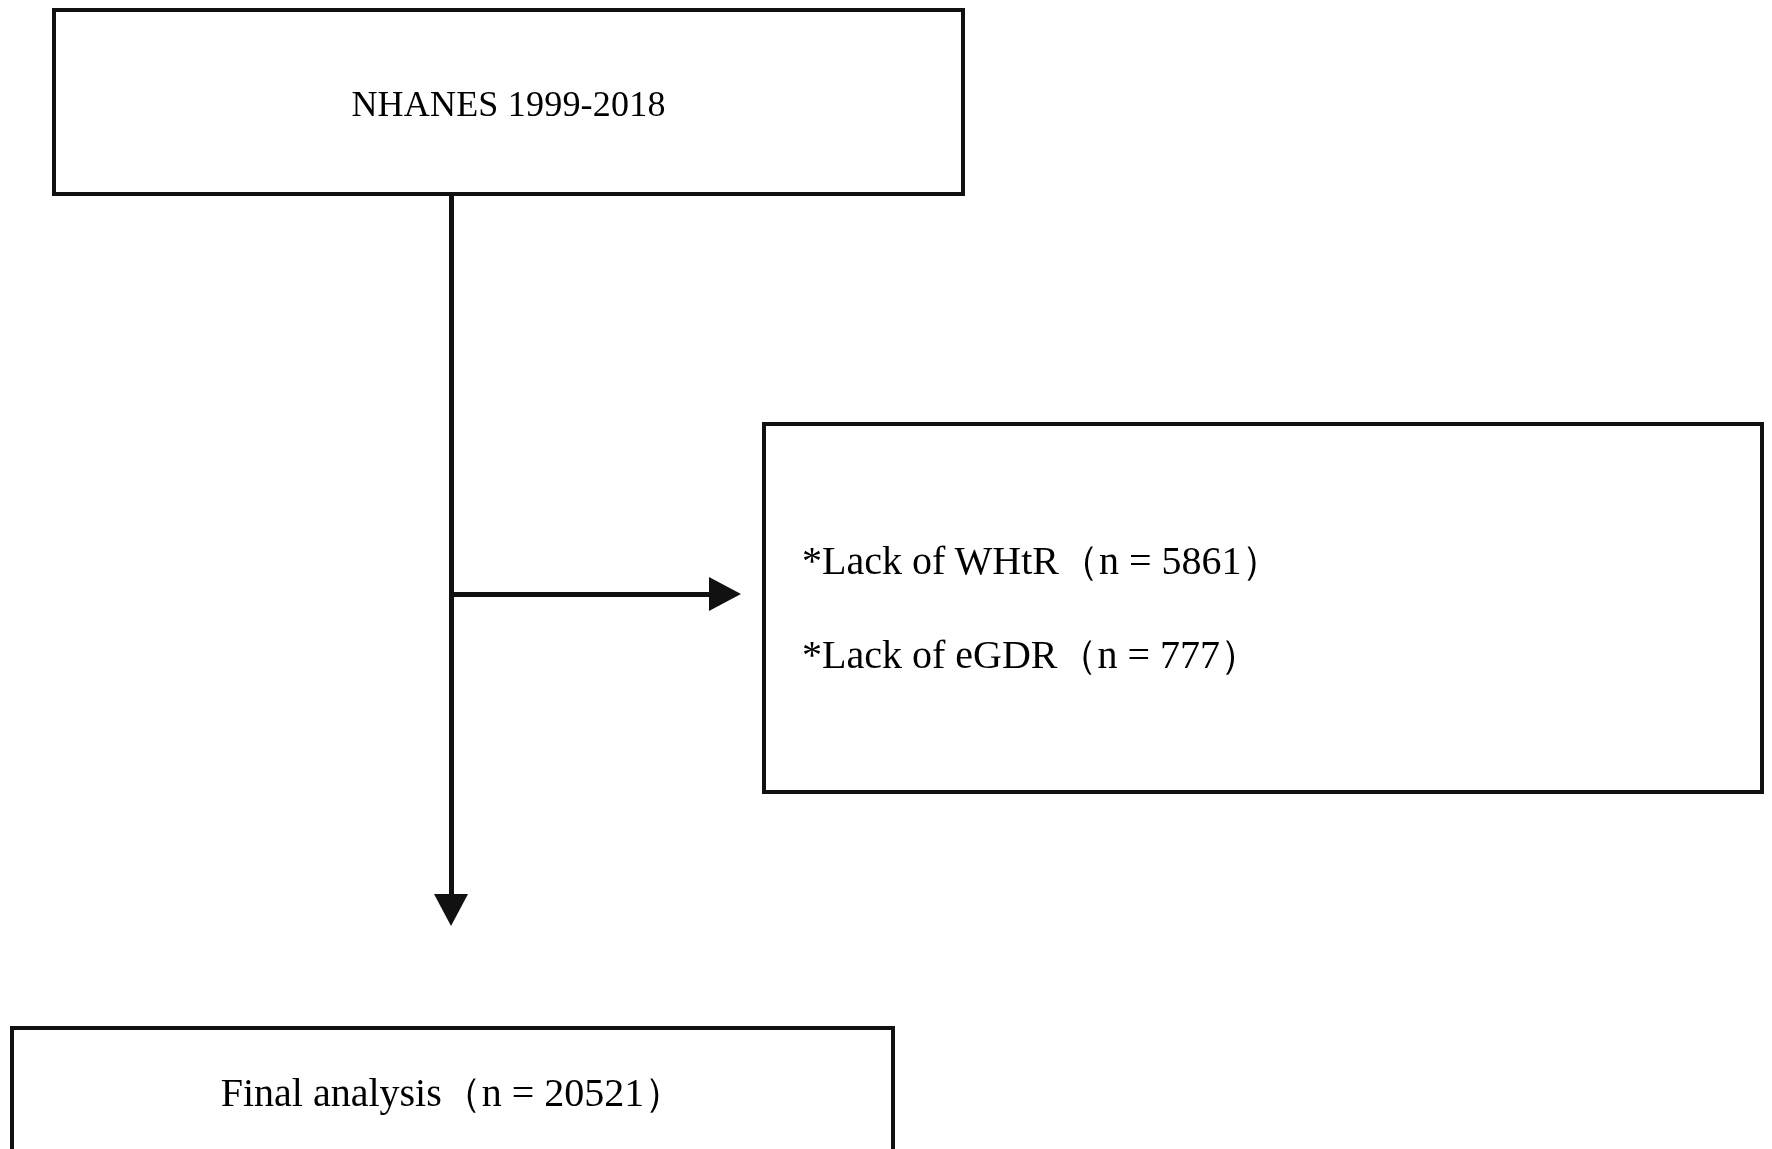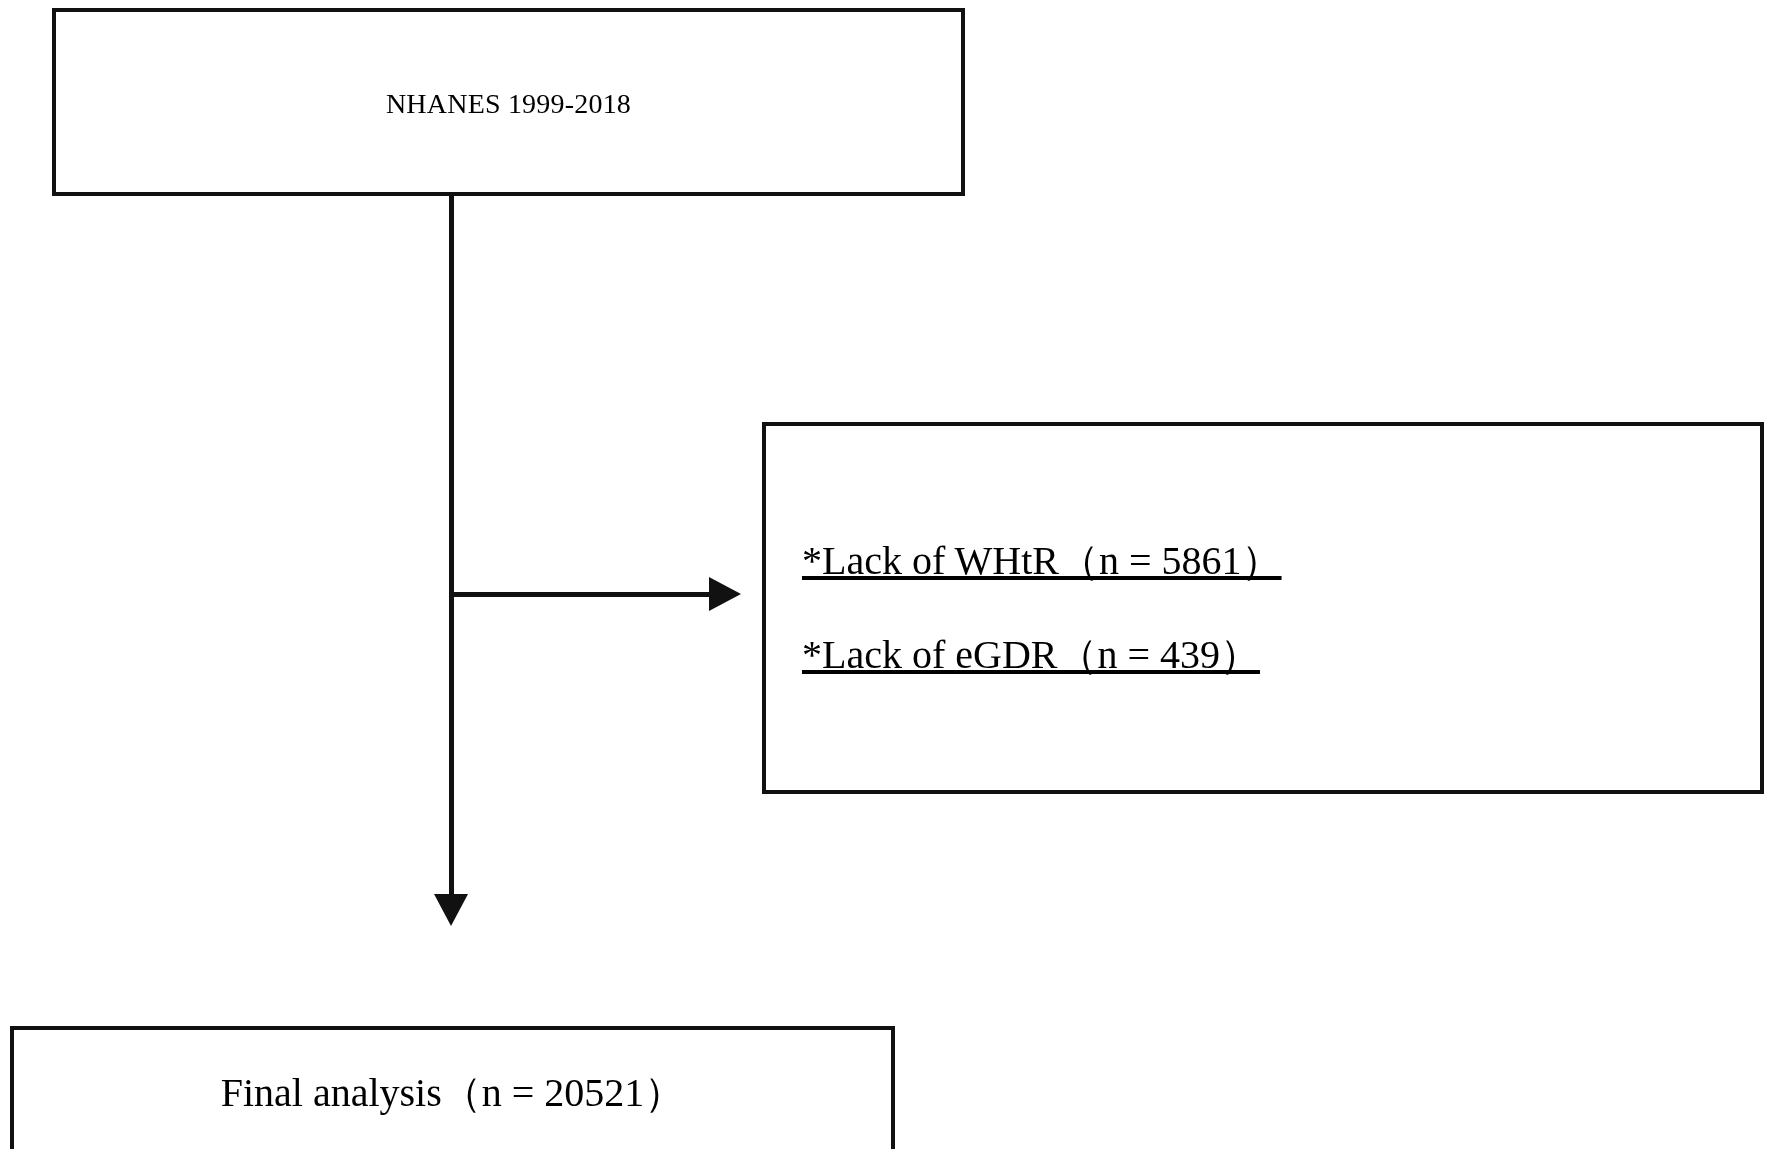--- a/index.html
+++ b/index.html
@@ -31,36 +31,35 @@
   
   #box-source {
     left: 52px;
     top: 8px;
     width: 913px;
     height: 188px;
     align-items: center;
     padding-top: 4px;
   }
   #box-source .line {
-    font-size: 28px;
+    font-size: 36px;
     line-height: 1.52;
     letter-spacing: 0.2px;
     white-space: nowrap;
     text-align: center;
   }
 
   
   #box-exclusions {
     left: 762px;
     top: 422px;
     width: 1002px;
     height: 372px;
     justify-content: center;
     padding: 0 0 0 36px;
-    text-decoration: underline;
   }
   #box-exclusions .line {
     font-size: 40px;
     line-height: 1.25;
     white-space: nowrap;
     margin: 22px 0;
     text-align: left;
   }
 
   
@@ -134,20 +133,20 @@
   </div>
 
   <div class="vline" id="trunk-line"></div>
   <div class="arrow-down" id="arrow-down-final"></div>
 
   <div class="hline" id="branch-line"></div>
   <div class="arrow-right" id="arrow-right-exclusions"></div>
 
   <div class="box" id="box-exclusions">
     <div class="line">*Lack of WHtR（n = 5861）</div>
-    <div class="line">*Lack of eGDR（n = 439）</div>
+    <div class="line">*Lack of eGDR（n = 777）</div>
   </div>
 
   <div class="box" id="box-final">
     <div class="line">Final analysis（n = 20521）</div>
   </div>
 
 </div>
 
 </body></html>

